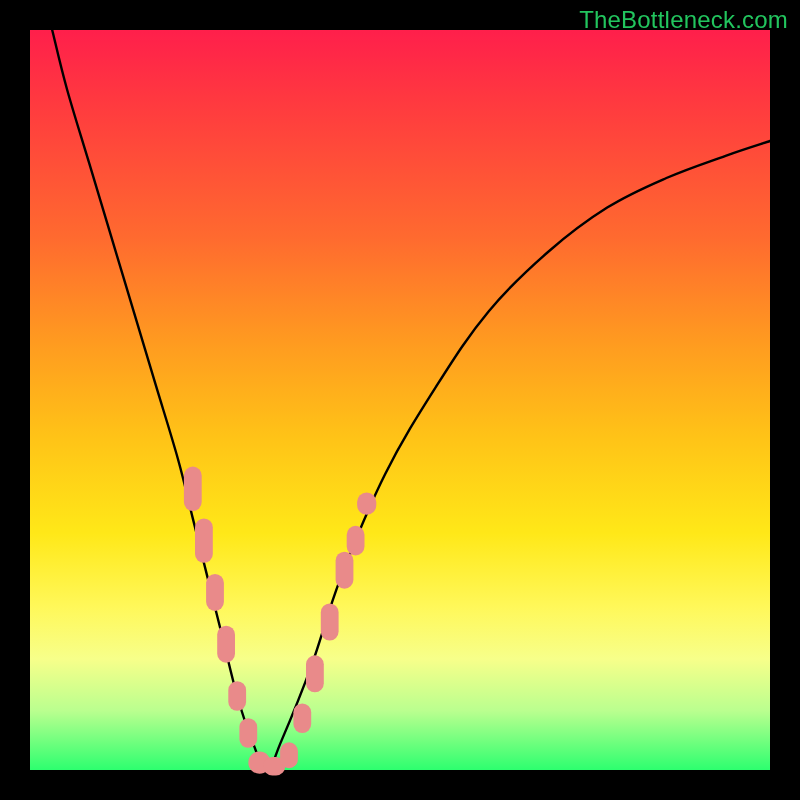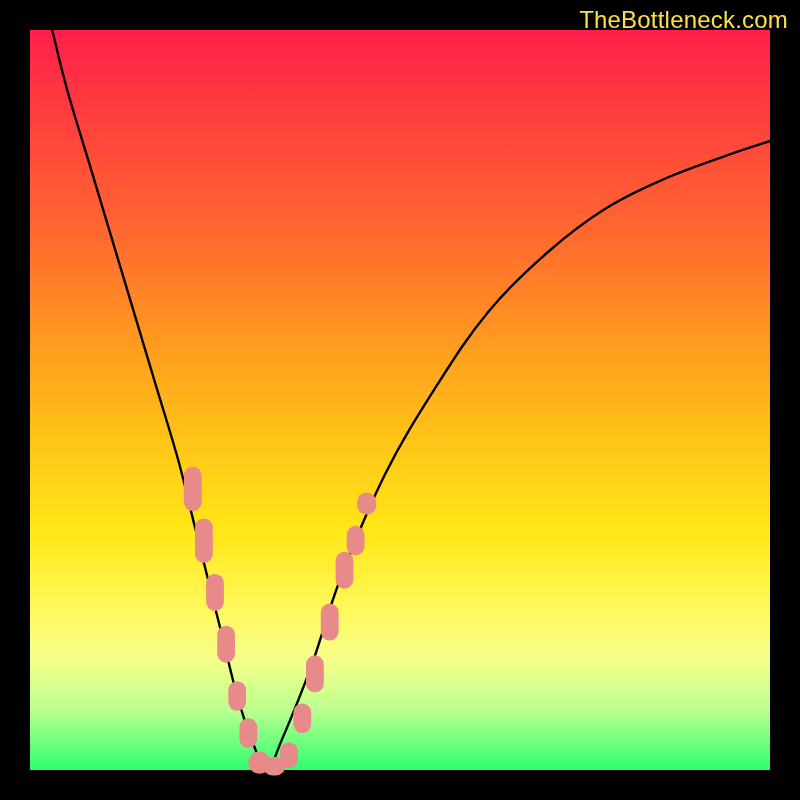--- a/index.html
+++ b/index.html
@@ -36,21 +36,21 @@
       #fff85a 78%,
       #f7ff8a 85%,
       #baff8f 92%,
       #2dff6f 100%
     );
   }
   .watermark {
     position: absolute;
     top: 6px;
     right: 12px;
-    color: #fde047;
+    color: #22c55e;
     font-size: 24px;
     letter-spacing: 0.2px;
     user-select: none;
   }
   svg.curve {
     position: absolute;
     left: 0;
     top: 0;
     width: 740px;
     height: 740px;

